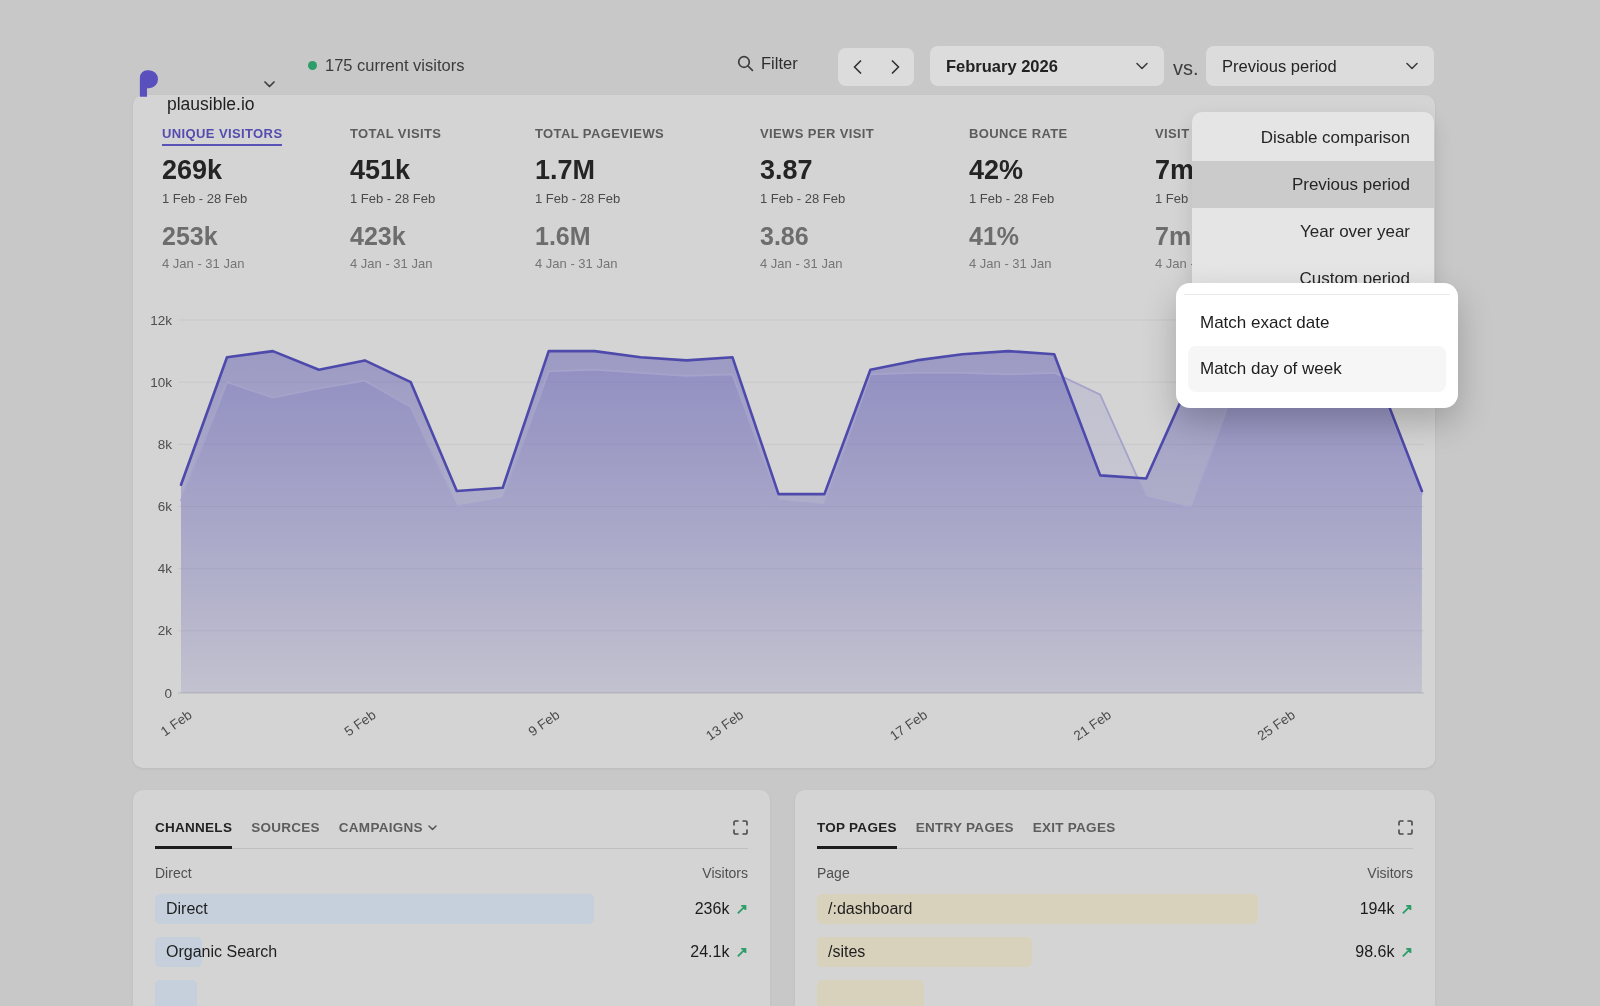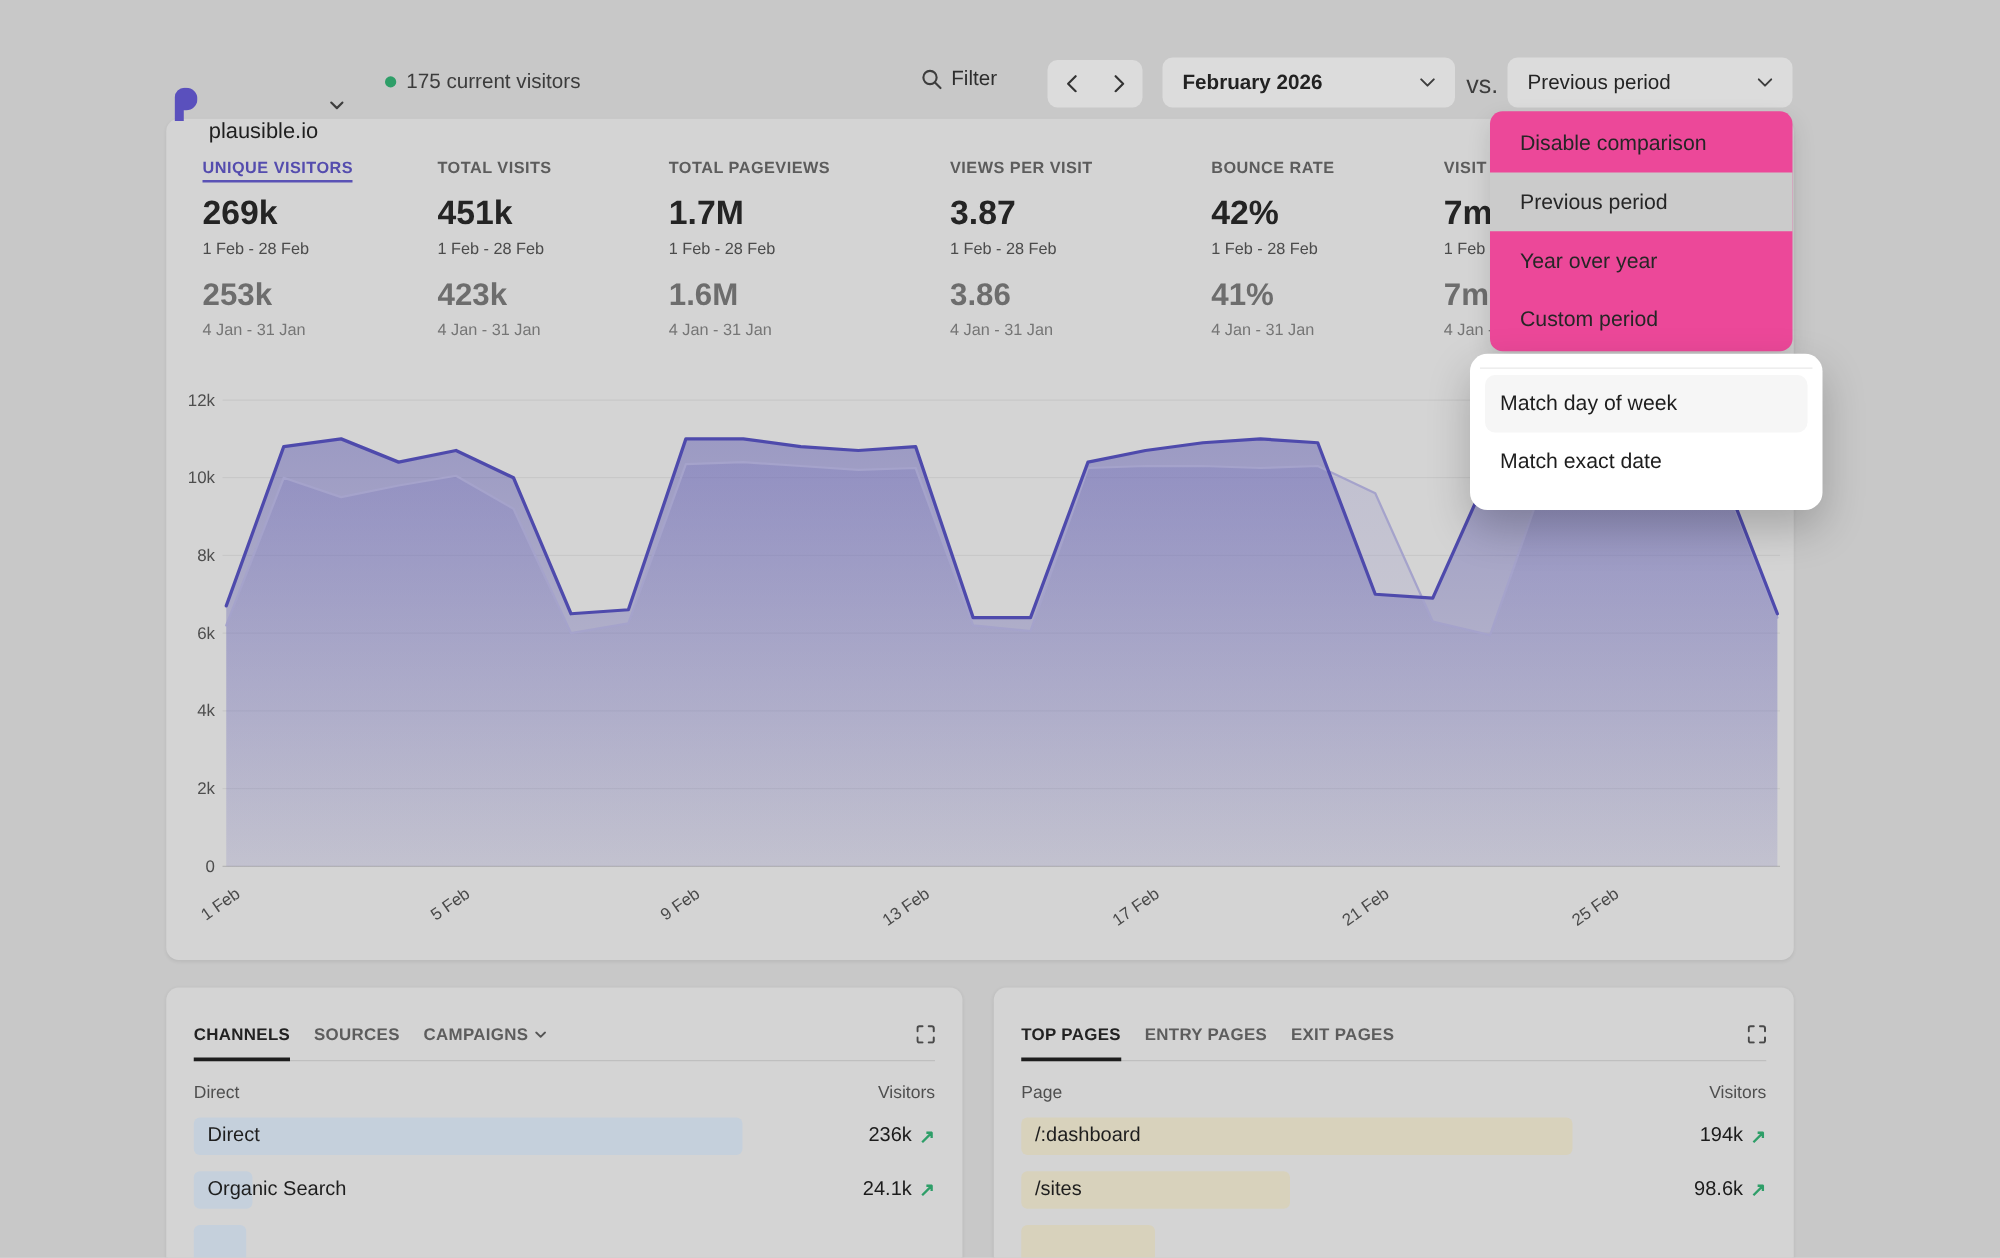--- a/index.html
+++ b/index.html
@@ -48,22 +48,22 @@
   .mcol2{width:155px;padding-left:30px;}
   .mcol3{width:195px;padding-left:30px;}
   .mcol4{width:185px;padding-left:30px;}
   .mcol5{width:155px;padding-left:24px;}
   .mcol6{width:180px;padding-left:31px;}
 
   
   #chart{left:140px;top:305px;z-index:5;}
 
   
-  .cmp-menu{left:1192px;top:89px;width:242px;background:#ec4899;border-radius:10px;
-    padding:2px 0;z-index:40;box-shadow:0 8px 20px rgba(0,0,0,0.12);}
+  .cmp-menu{left:1192px;top:112px;width:242px;background:#e5e5e5;border-radius:10px;
+    padding:2px 0;z-index:40;box-shadow:0 8px 20px rgba(0,0,0,0.12);text-align:right;}
   .menu-item{height:47px;line-height:47px;padding:0 24px;font-size:17px;color:#262626;cursor:pointer;}
   .menu-item.selected{background:#cbcbcb;}
 
   .spotlight{left:1176px;top:283px;width:282px;height:125px;background:#ffffff;border-radius:14px;
     z-index:50;box-shadow:0 14px 34px rgba(0,0,0,0.22);}
   .spot-divider{height:1px;background:#e9e9e9;margin:11px 8px 5px;}
   .match-item{margin:0 12px;height:46px;line-height:46px;padding:0 12px;border-radius:8px;
     font-size:17px;color:#1d1d1d;cursor:pointer;}
   .match-item.hl{background:#f6f6f6;}
 
@@ -244,22 +244,22 @@
 
 <div class="abs cmp-menu">
   <div class="menu-item">Disable comparison</div>
   <div class="menu-item selected">Previous period</div>
   <div class="menu-item">Year over year</div>
   <div class="menu-item">Custom period</div>
 </div>
 
 <div class="abs spotlight">
   <div class="spot-divider"></div>
+  <div class="match-item">Match exact date</div>
   <div class="match-item hl">Match day of week</div>
-  <div class="match-item">Match exact date</div>
 </div>
 
 <div class="abs bcard left">
   <div class="tabs">
     <span class="tab active">CHANNELS</span>
     <span class="tab">SOURCES</span>
     <span class="tab">
       <span>CAMPAIGNS</span>
       <span style="display:flex;">
         <svg width="9" height="6" viewBox="0 0 9 6">

